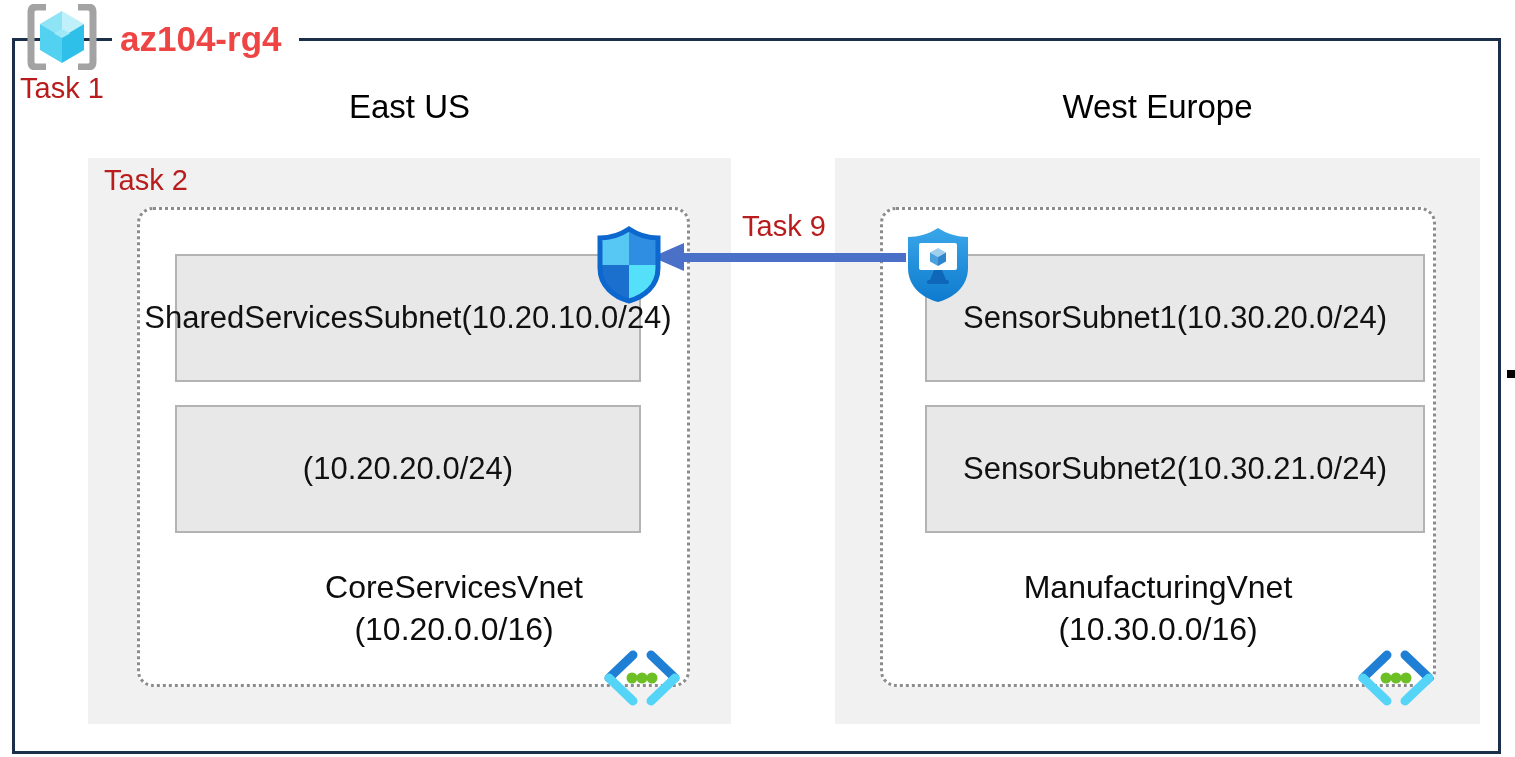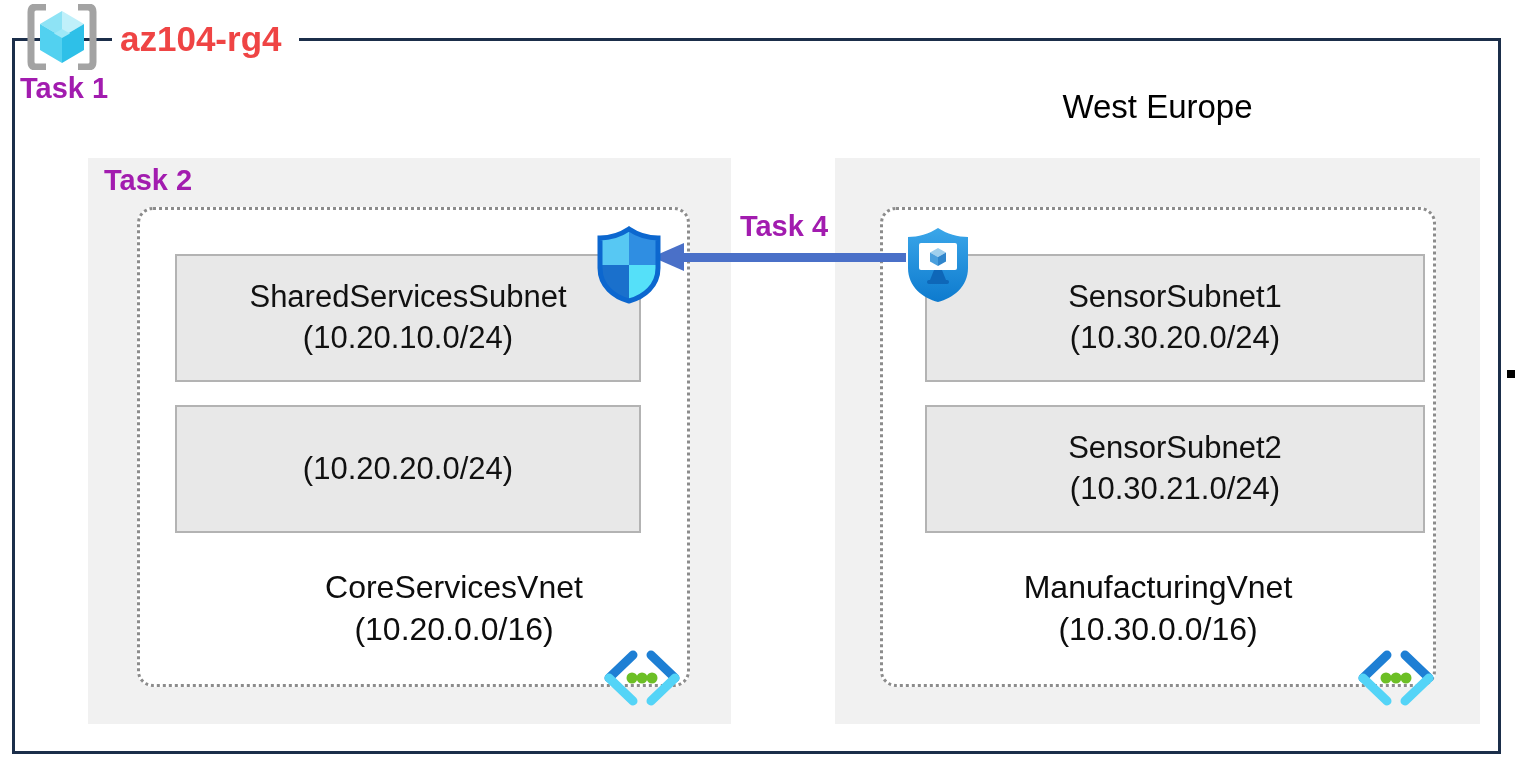--- a/index.html
+++ b/index.html
@@ -9,42 +9,42 @@
   }
   .frame{
     position:absolute;left:12px;top:38px;width:1489px;height:716px;
     border:3px solid #1b2e4a;box-sizing:border-box;
   }
   .rg-icon{position:absolute;left:26px;top:4px;width:72px;height:66px;}
   .rg-title{
     position:absolute;left:112px;top:16px;height:46px;line-height:46px;
     background:#ffffff;padding:0 18px 0 8px;font-size:35px;font-weight:bold;color:#ef4444;
   }
-  .task-label{position:absolute;font-size:29px;font-weight:bold;color:#a21caf;white-space:nowrap;}
+  .task-label{position:absolute;font-size:29px;font-weight:normal;color:#b91c1c;white-space:nowrap;}
   .task1{left:20px;top:72px;}
   .task2{left:104px;top:164px;}
   .task3{left:1258px;top:164px;width:200px;text-align:right;}
   .task4{left:700px;top:210px;width:168px;text-align:center;}
   .region-label{
     position:absolute;top:88px;font-size:33px;color:#000;text-align:center;white-space:nowrap;
   }
   .region-label.east{left:88px;width:643px;}
   .region-label.west{left:835px;width:645px;}
   .region-box{position:absolute;top:158px;height:566px;background:#f1f1f1;}
   .region-box.east{left:88px;width:643px;}
   .region-box.west{left:835px;width:645px;}
   .vnet-box{
     position:absolute;top:207px;height:480px;background:#ffffff;
     border:3px dotted #8c8c8c;border-radius:16px;box-sizing:border-box;
   }
   .vnet-box.east{left:137px;width:553px;}
   .vnet-box.west{left:880px;width:556px;}
   .subnet{
     position:absolute;height:128px;background:#e8e8e8;border:2px solid #b3b3b3;
-    box-sizing:border-box;display:flex;flex-direction:column;align-items:center;
+    box-sizing:border-box;display:flex;flex-direction:row;align-items:center;
     justify-content:center;font-size:31px;color:#111;line-height:1.32;text-align:center;
   }
   .subnet.e{left:175px;width:466px;}
   .subnet.w{left:925px;width:500px;}
   .subnet.row1{top:254px;}
   .subnet.row2{top:405px;}
   .vnet-name{
     position:absolute;top:566px;font-size:32px;color:#0d0d0d;line-height:1.32;text-align:center;
   }
   .vnet-name.east{left:137px;width:634px;}
@@ -76,20 +76,21 @@
     <polygon points="36,7 14,20 36,33" fill="#8ee3f5"></polygon>
     <polygon points="36,7 58,20 36,33" fill="#c0f0fa"></polygon>
     <polygon points="14,20 36,33 36,59 14,46" fill="#52d1f0"></polygon>
     <polygon points="58,20 36,33 36,59 58,46" fill="#2ec0e8"></polygon>
     <polygon points="36,25 44,29.5 36,34 28,29.5" fill="#9fe8f7"></polygon>
   </svg>
 
   <div class="rg-title">az104-rg4</div>
   <div class="task-label task1">Task 1</div>
 
+  <div class="region-label east">East US</div>
   <div class="region-label west">West Europe</div>
 
   <div class="region-box east"></div>
   <div class="region-box west"></div>
   <div class="task-label task2">Task 2</div>
 
   <div class="vnet-box east"></div>
   <div class="vnet-box west"></div>
 
   <div class="subnet e row1">
@@ -132,21 +133,21 @@
     <line x1="9" y1="30" x2="33" y2="53" stroke="#54d4f7" stroke-width="9" stroke-linecap="round"></line>
     <line x1="51" y1="7" x2="75" y2="30" stroke="#1e7fd4" stroke-width="9" stroke-linecap="round"></line>
     <line x1="75" y1="30" x2="51" y2="53" stroke="#54d4f7" stroke-width="9" stroke-linecap="round"></line>
     <circle cx="32" cy="30" r="5.5" fill="#6cbf25"></circle>
     <circle cx="42" cy="30" r="5.5" fill="#6cbf25"></circle>
     <circle cx="52" cy="30" r="5.5" fill="#6cbf25"></circle>
   </svg>
 
   <div class="arrow-shaft"></div>
   <div class="arrow-head"></div>
-  <div class="task-label task4">Task 4</div>
+  <div class="task-label task4">Task 9</div>
 
   <svg class="shield-icon nsg-shield" viewBox="0 0 66 78">
     <defs>
       <clipPath id="shieldClipA">
         <path d="M33 3 C42 9 53 12 62 12 V42 C62 60 48 71 33 75 C18 71 4 60 4 42 V12 C13 12 24 9 33 3 Z"></path>
       </clipPath>
     </defs>
     <g clip-path="url(#shieldClipA)">
       <rect x="0" y="0" width="33" height="39" fill="#57c8f3"></rect>
       <rect x="33" y="0" width="33" height="39" fill="#2f8ee2"></rect>

